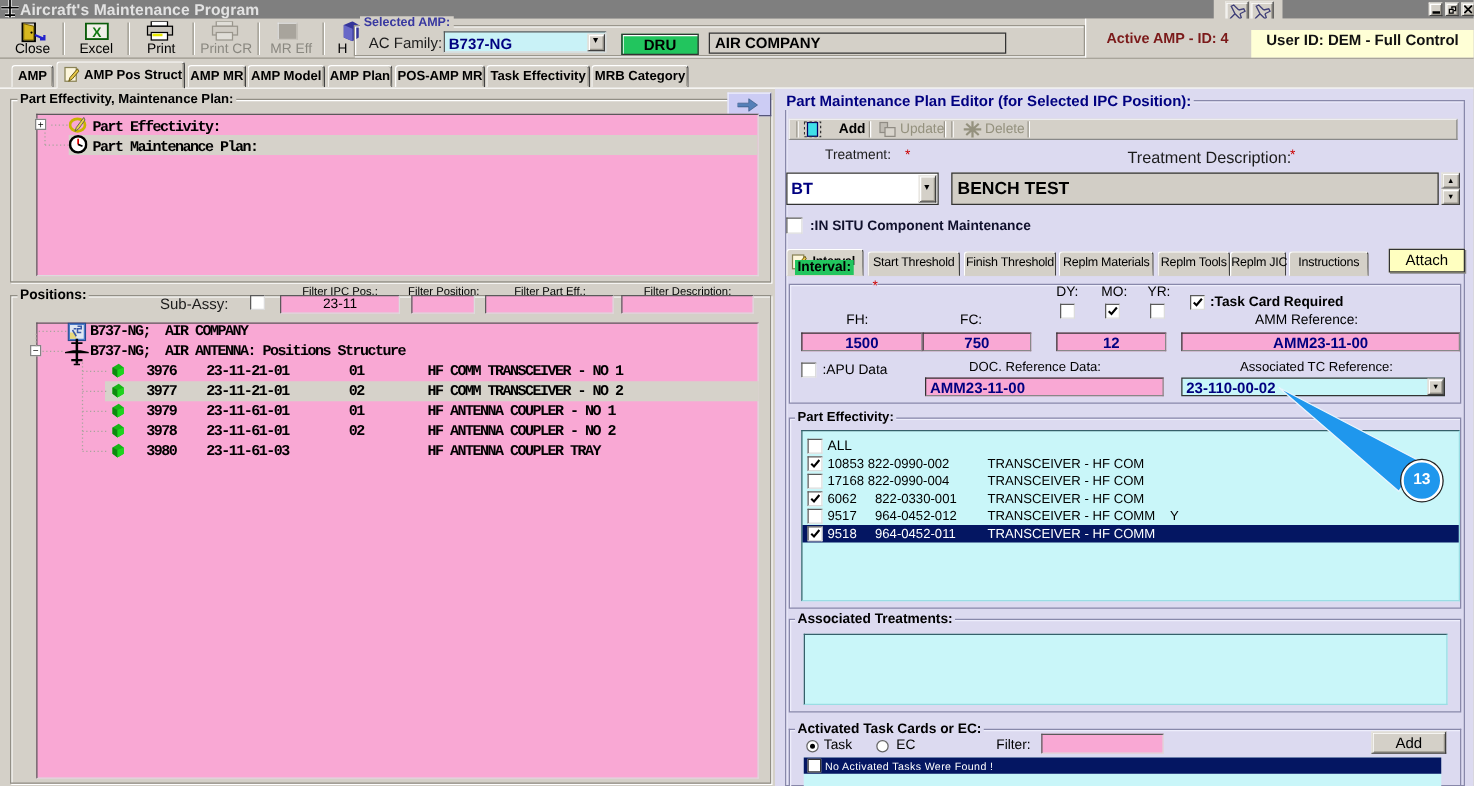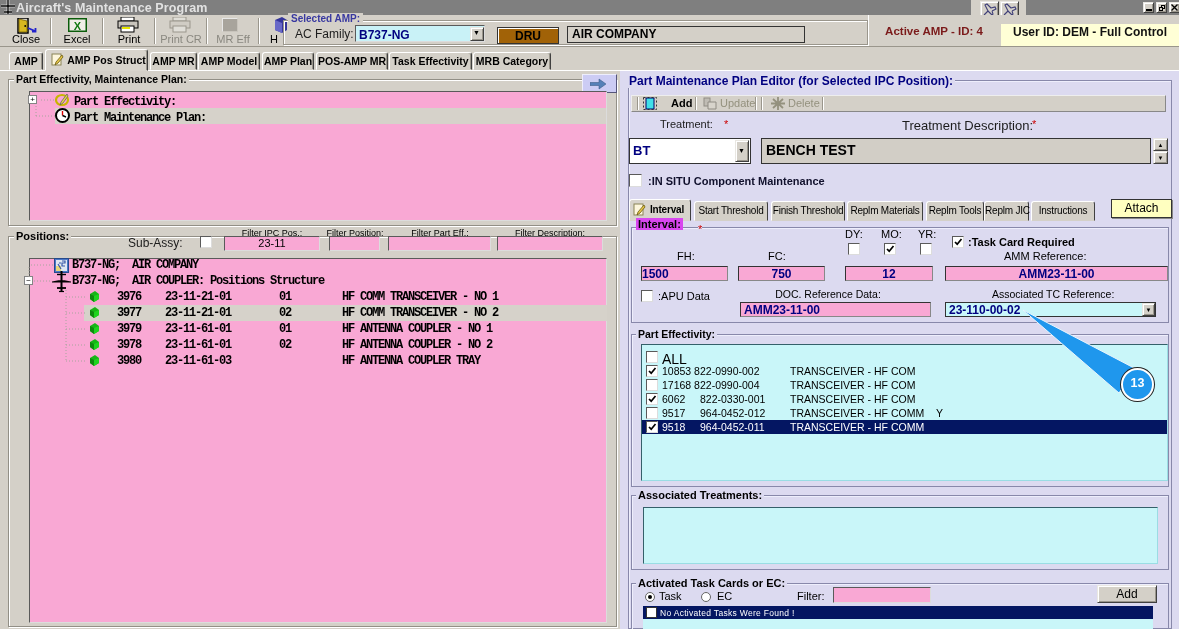--- a/index.html
+++ b/index.html
@@ -104,21 +104,21 @@
 </svg>
 
 
 <div class="abs etched" style="left:283px;top:20px;width:585px;height:25px;border-color:#9a968c;"></div>
 <div class="abs" style="left:288px;top:13px;background:#d4d0c8;padding:0 3px;font-size:10px;font-weight:bold;color:#3838a0;">Selected AMP:</div>
 <div class="abs lbl" style="left:295px;top:27px;">AC Family:</div>
 <div class="abs sunken" style="left:355px;top:25px;width:130px;height:17px;background:#c9f2f7;"></div>
 <div class="abs navy bold" style="left:359px;top:28px;font-size:12px;">B737-NG</div>
 <div class="abs raised" style="left:470px;top:27px;width:14px;height:14px;"></div>
 <div class="abs" style="left:473px;top:29px;font-size:7px;color:#000;">▼</div>
-<div class="abs" style="left:497px;top:27px;width:62px;height:17px;background:#a16207;border:1px solid #333;box-shadow:inset 1px 1px 0 #fff;text-align:center;font-size:12px;font-weight:bold;line-height:16px;">DRU</div>
+<div class="abs" style="left:497px;top:27px;width:62px;height:17px;background:#22c55e;border:1px solid #333;box-shadow:inset 1px 1px 0 #fff;text-align:center;font-size:12px;font-weight:bold;line-height:16px;">DRU</div>
 <div class="abs" style="left:567px;top:26px;width:238px;height:17px;background:#d4d0c8;border:1px solid #333;font-size:12px;font-weight:bold;line-height:15px;padding-left:4px;">AIR COMPANY</div>
 
 
 <div class="abs" style="left:868px;top:15px;width:311px;height:31px;background:#d4d0c8;border-left:1px solid #fff;"></div>
 <div class="abs" style="left:878px;top:25px;width:112px;text-align:center;font-size:11.5px;font-weight:bold;color:#7b1a1a;">Active AMP - ID: 4</div>
 <div class="abs" style="left:1001px;top:24px;width:178px;height:22px;background:#ffffd6;"></div>
 <div class="abs" style="left:1001px;top:25px;width:178px;text-align:center;font-size:12px;font-weight:bold;color:#111;">User ID: DEM - Full Control</div>
 
 
 <div class="abs" style="left:0;top:70px;width:1179px;height:1px;background:#fff;"></div>
@@ -191,21 +191,21 @@
 </svg>
 <div class="abs mono" style="left:72px;top:258px;">B737-NG;  AIR COMPANY</div>
 <div class="abs" style="left:24px;top:276px;width:9px;height:9px;background:#fff;border:1px solid #848484;font-size:8px;line-height:7px;text-align:center;color:#000;">−</div>
 <svg class="abs" style="left:51px;top:270px;" width="21" height="23" viewBox="0 0 21 23">
   <path d="M10.5 1 L10.5 21" stroke="#000" stroke-width="2"></path>
   <path d="M6 4.5 L15 4.5" stroke="#000" stroke-width="1.4"></path>
   <path d="M1 11.5 L7.5 10.2 L13.5 10.2 L20 11.5 L20 12.6 L1 12.6 Z" fill="#000"></path>
   <path d="M6 18 L15 18" stroke="#000" stroke-width="1.8"></path>
   <path d="M8 21.5 L13 21.5" stroke="#000" stroke-width="1.2"></path>
 </svg>
-<div class="abs mono" style="left:72px;top:274px;">B737-NG;  AIR COUPLER: Positions Structure</div>
+<div class="abs mono" style="left:72px;top:274px;">B737-NG;  AIR ANTENNA: Positions Structure</div>
 <svg class="abs" style="left:24px;top:254px;" width="80" height="120" viewBox="0 0 80 120">
   <g stroke="#a8a49c" stroke-width="1" stroke-dasharray="1 2">
     <line x1="7" y1="11" x2="29" y2="11"></line>
     <line x1="5" y1="13" x2="5" y2="25"></line>
     <line x1="10" y1="27" x2="27" y2="27"></line>
     <line x1="42" y1="36" x2="42" y2="107"></line>
     <line x1="42" y1="43" x2="62" y2="43"></line>
     <line x1="42" y1="59" x2="62" y2="59"></line>
     <line x1="42" y1="75" x2="62" y2="75"></line>
     <line x1="42" y1="91" x2="62" y2="91"></line>
@@ -303,60 +303,60 @@
 <div class="tab2" style="left:694px;top:201px;width:74px;height:20px;line-height:18px;">Start Threshold</div>
 <div class="tab2" style="left:771px;top:201px;width:74px;height:20px;line-height:18px;">Finish Threshold</div>
 <div class="tab2" style="left:847px;top:201px;width:76px;height:20px;line-height:18px;">Replm Materials</div>
 <div class="tab2" style="left:926px;top:201px;width:58px;height:20px;line-height:18px;">Replm Tools</div>
 <div class="tab2" style="left:984px;top:201px;width:45px;height:20px;line-height:18px;">Replm JIC</div>
 <div class="tab2" style="left:1031px;top:201px;width:64px;height:20px;line-height:18px;">Instructions</div>
 <div class="abs" style="left:1111px;top:199px;width:61px;height:19px;background:#ffffc0;border:1px solid #333;box-shadow:1px 1px 0 #888;text-align:center;font-size:12px;line-height:17px;">Attach</div>
 
 
 <div class="grp2" style="left:631px;top:227px;width:538px;height:96px;"></div>
-<div class="abs bold" style="left:636px;top:218px;background:#d946ef;padding:0 2px;font-size:11px;">Interval:</div>
+<div class="abs bold" style="left:636px;top:208px;background:#22c55e;padding:0 2px;font-size:11px;">Interval:</div>
 <div class="abs" style="left:698px;top:223px;color:#cc0000;font-size:11px;background:#dcdaf0;">*</div>
 <div class="abs" style="left:845px;top:228px;font-size:11px;">DY:</div>
 <div class="abs" style="left:881px;top:228px;font-size:11px;">MO:</div>
 <div class="abs" style="left:918px;top:228px;font-size:11px;">YR:</div>
 <div class="cb" style="left:848px;top:243px;"></div>
 <div class="cb" style="left:884px;top:243px;">
     <svg width="11" height="11" viewBox="0 0 11 11" style="position:absolute;left:0;top:0;">
       <path d="M2 5 L4.2 7.2 L8.5 2" stroke="#000" stroke-width="1.7" fill="none"></path>
     </svg>
   </div>
 <div class="cb" style="left:920px;top:243px;"></div>
 <div class="cb" style="left:952px;top:236px;">
     <svg width="11" height="11" viewBox="0 0 11 11" style="position:absolute;left:0;top:0;">
       <path d="M2 5 L4.2 7.2 L8.5 2" stroke="#000" stroke-width="1.7" fill="none"></path>
     </svg>
   </div>
 <div class="abs bold" style="left:968px;top:236px;font-size:11px;">:Task Card Required</div>
 <div class="abs" style="left:677px;top:250px;font-size:11px;">FH:</div>
 <div class="abs" style="left:768px;top:250px;font-size:11px;">FC:</div>
 <div class="abs" style="left:1004px;top:250px;font-size:11px;">AMM Reference:</div>
-<div class="abs sunken navy bold" style="left:641px;top:266px;width:87px;height:15px;font-size:12px;border-color:#333 #888 #888 #333;">1500</div>
+<div class="abs sunken navy bold" style="left:641px;top:266px;width:97px;height:15px;text-align:center;font-size:12px;border-color:#333 #888 #888 #333;">1500</div>
 <div class="abs sunken navy bold" style="left:738px;top:266px;width:87px;height:15px;text-align:center;font-size:12px;border-color:#333 #888 #888 #333;">750</div>
 <div class="abs sunken navy bold" style="left:845px;top:266px;width:88px;height:15px;text-align:center;font-size:12px;border-color:#333 #888 #888 #333;">12</div>
 <div class="abs sunken navy bold" style="left:945px;top:266px;width:223px;height:15px;text-align:center;font-size:12px;border-color:#333 #888 #888 #333;">AMM23-11-00</div>
 <div class="cb" style="left:641px;top:290px;width:12px;height:12px;"></div>
 <div class="abs" style="left:658px;top:290px;font-size:11px;">:APU Data</div>
 <div class="abs" style="left:775px;top:288px;width:106px;text-align:center;font-size:10.5px;white-space:nowrap;">DOC. Reference Data:</div>
 <div class="abs" style="left:992px;top:288px;width:103px;text-align:center;font-size:10.5px;white-space:nowrap;">Associated TC Reference:</div>
 <div class="abs sunken navy bold" style="left:740px;top:302px;width:191px;height:15px;font-size:12px;padding-left:3px;border-color:#333 #888 #888 #333;">AMM23-11-00</div>
 <div class="abs" style="left:945px;top:302px;width:211px;height:15px;background:#c9f6f9;border:1px solid #333;"></div>
 <div class="abs navy bold" style="left:949px;top:303px;font-size:12px;">23-110-00-02</div>
 <div class="abs raised" style="left:1142px;top:303px;width:13px;height:13px;font-size:6px;text-align:center;line-height:12px;">▼</div>
 
 
 <div class="grp2" style="left:631px;top:334px;width:538px;height:153px;"></div>
 <div class="abs bold" style="left:636px;top:328px;background:#dcdaf0;padding:0 2px;font-size:10.5px;">Part Effectivity:</div>
 <div class="cyanbox" style="left:641px;top:344px;width:527px;height:137px;"></div>
 <div class="cb" style="left:646px;top:351px;"></div>
-<div class="abs" style="left:662px;top:351px;font-size:14px;">ALL</div>
+<div class="abs" style="left:662px;top:351px;font-size:11px;">ALL</div>
 <div class="cb" style="left:646px;top:365px;">
     <svg width="11" height="11" viewBox="0 0 11 11" style="position:absolute;left:0;top:0;">
       <path d="M2 5 L4.2 7.2 L8.5 2" stroke="#000" stroke-width="1.7" fill="none"></path>
     </svg>
   </div>
 <div class="abs" style="left:662px;top:365px;font-size:10.5px;">10853 822-0990-002</div>
 <div class="abs" style="left:790px;top:365px;font-size:10.5px;">TRANSCEIVER - HF COM</div>
 <div class="cb" style="left:646px;top:379px;"></div>
 <div class="abs" style="left:662px;top:379px;font-size:10.5px;">17168 822-0990-004</div>
 <div class="abs" style="left:790px;top:379px;font-size:10.5px;">TRANSCEIVER - HF COM</div>

